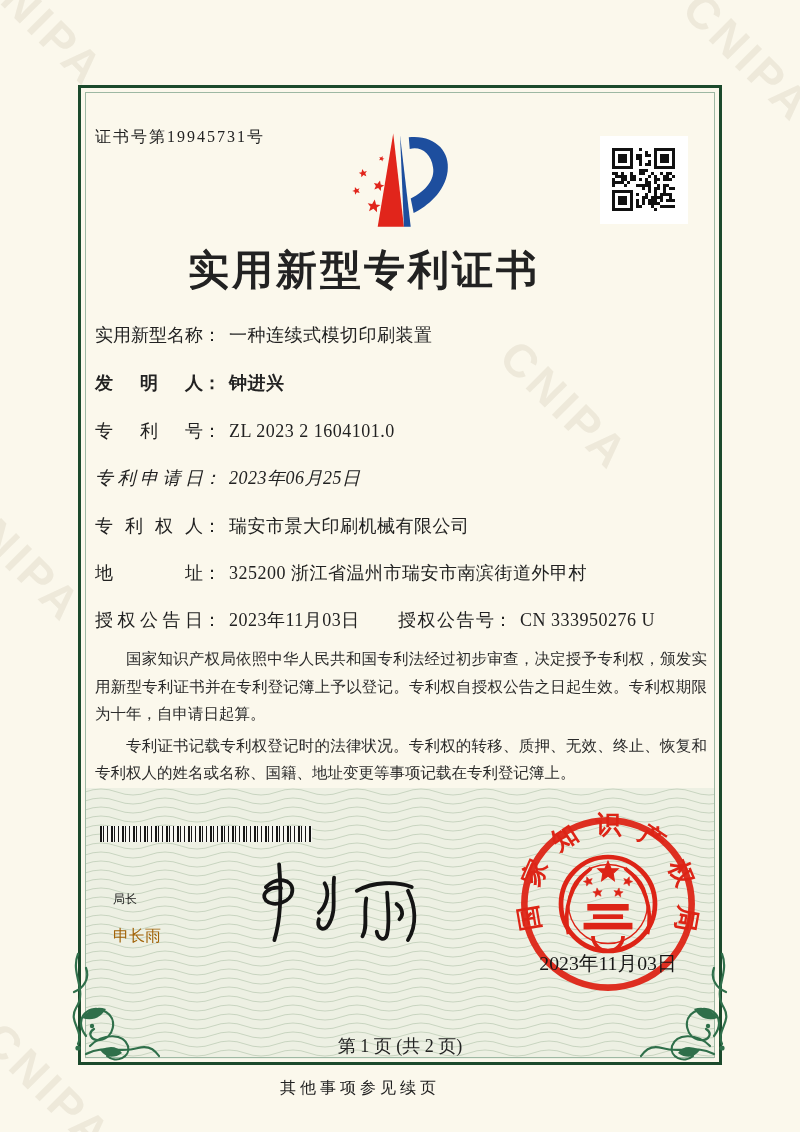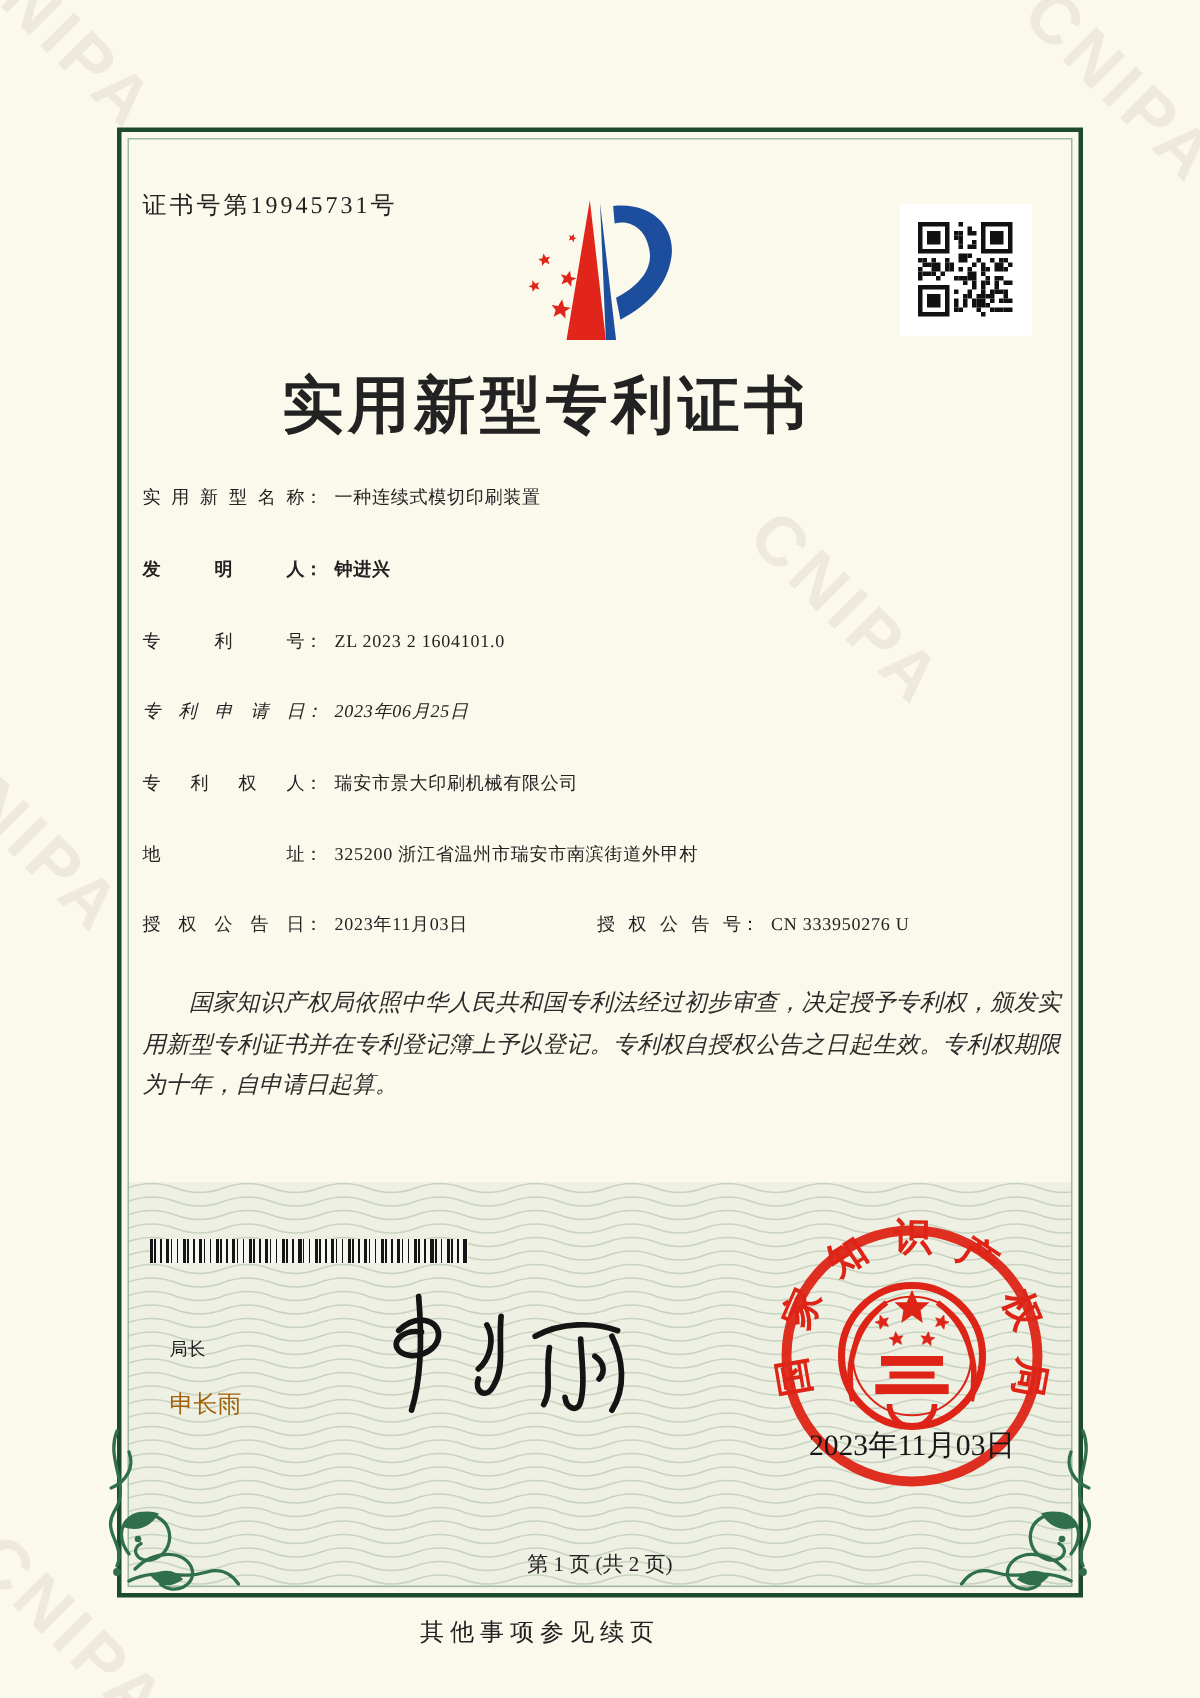--- a/index.html
+++ b/index.html
@@ -13,35 +13,35 @@
   
   .frame-outer{left:78px;top:85px;width:638px;height:974px;border:3px solid #1b4a2c;z-index:4;pointer-events:none;}
   .frame-inner{left:85px;top:92px;width:628px;height:964px;border:1px solid #9db8a3;z-index:4;pointer-events:none;}
   
   .green-sec{left:85px;top:788px;width:629px;height:271px;background:#edf0e3;z-index:2;overflow:hidden;}
   
   .certno{left:95px;top:127px;font-size:16px;letter-spacing:2px;z-index:5;}
   .title{left:0;top:243px;width:728px;text-align:center;font-size:41px;font-weight:bold;
          letter-spacing:3px;z-index:5;}
   .fields{left:95px;top:314px;width:620px;z-index:5;}
-  .frow{position:absolute;left:0;font-size:12px;white-space:nowrap;}
+  .frow{position:absolute;left:0;font-size:18px;white-space:nowrap;}
   .flabel{display:inline-block;width:108px;text-align:justify;text-align-last:justify;vertical-align:bottom;}
   .fcolon{display:inline-block;margin-right:8px;}
   .fval{letter-spacing:.5px;}
   .grant2{position:absolute;left:303px;top:0;}
   .paras{left:95px;top:645px;width:612px;z-index:5;font-size:15.5px;line-height:27.5px;
          color:#2b2b2b;text-align:justify;}
-  .paras p{margin:10px 0 4px 0;text-indent:2em;font-style:italic;}
+  .paras p{margin:0 0 4px 0;text-indent:2em;}
   .barcode{left:100px;top:826px;width:212px;height:16px;z-index:5;
     background:repeating-linear-gradient(90deg,#151515 0 2px,#f6f6f2 2px 3px,#151515 3px 4px,#f6f6f2 4px 7px,#151515 7px 8px,#f6f6f2 8px 11px);}
   .signer-title{left:113px;top:891px;font-size:12px;z-index:5;font-family:"Liberation Sans","DejaVu Sans",sans-serif;color:#1c1c1c;}
   .signer-name{left:113px;top:926px;font-size:16px;z-index:5;font-family:Liberation Sans, sans-serif;color:#a16207;}
   .sig{left:245px;top:856px;z-index:5;}
   .seal{left:514px;top:810px;z-index:6;}
-  .pageno{left:0;top:1034px;width:800px;text-align:center;font-size:14px;z-index:5;color:#222;}
+  .pageno{left:0;top:1034px;width:800px;text-align:center;font-size:18px;z-index:5;color:#222;}
   .contnote{left:0;top:1078px;width:720px;text-align:center;font-size:16px;letter-spacing:4px;z-index:5;color:#222;}
   .orn{z-index:7;pointer-events:none;}
   .orn-r{transform:scaleX(-1);}
   .qrbox{left:600px;top:136px;width:88px;height:88px;background:#fff;z-index:5;}
   .logo{left:333px;top:126px;z-index:5;}
 </style>
 </head>
 <body>
 
 <div class="wm" style="left:-40px;top:-6px;">CNIPA</div>
@@ -291,20 +291,21 @@
   <div class="frow" style="top:294px;">
     <span class="flabel">授权公告日</span><span class="fcolon">：</span><span class="fval">2023年11月03日</span>
     <span class="grant2">
       <span class="flabel" style="width:96px;">授权公告号</span><span class="fcolon">：</span><span class="fval">CN 333950276 U</span>
     </span>
   </div>
 </div>
 
 <div class="abs paras">
   <p>国家知识产权局依照中华人民共和国专利法经过初步审查，决定授予专利权，颁发实用新型专利证书并在专利登记簿上予以登记。专利权自授权公告之日起生效。专利权期限为十年，自申请日起算。</p>
+  <p>专利证书记载专利权登记时的法律状况。专利权的转移、质押、无效、终止、恢复和专利权人的姓名或名称、国籍、地址变更等事项记载在专利登记簿上。</p>
 </div>
 
 <div class="abs barcode"></div>
 
 <div class="abs signer-title">局长</div>
 <div class="abs signer-name">申长雨</div>
 
 <svg class="abs sig" width="180" height="100" viewBox="0 0 190 100">
   <g stroke="#141414" stroke-width="4" fill="none" stroke-linecap="round" stroke-linejoin="round">
     <path d="M22,30 C34,18 50,22 50,33 C50,46 30,52 22,44 C16,37 26,29 38,31"></path>

